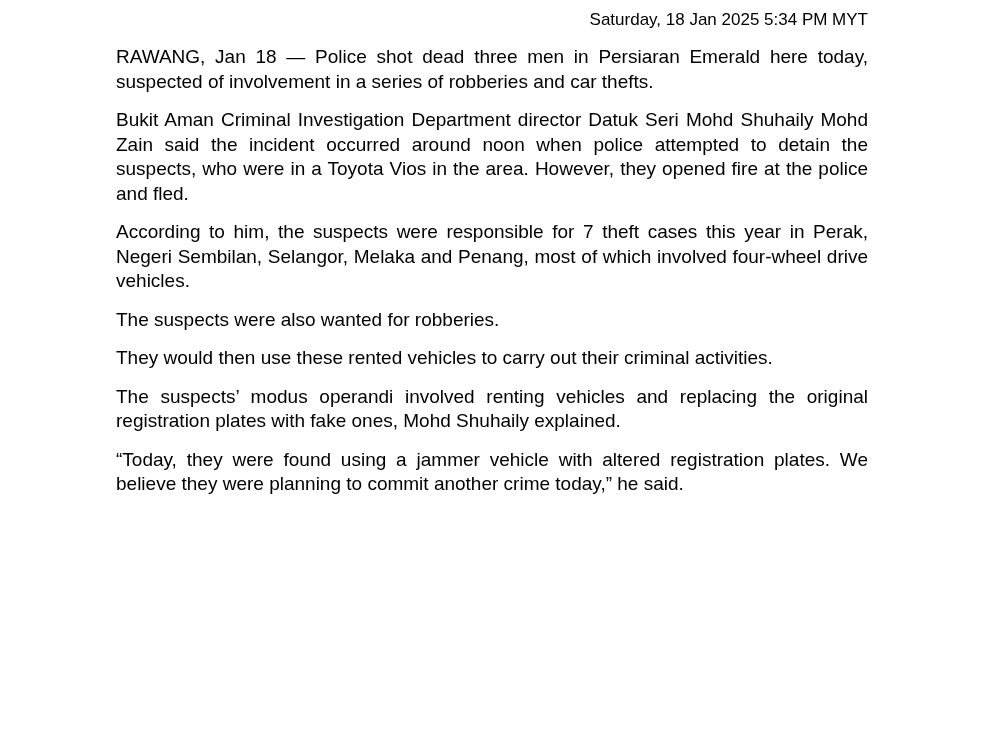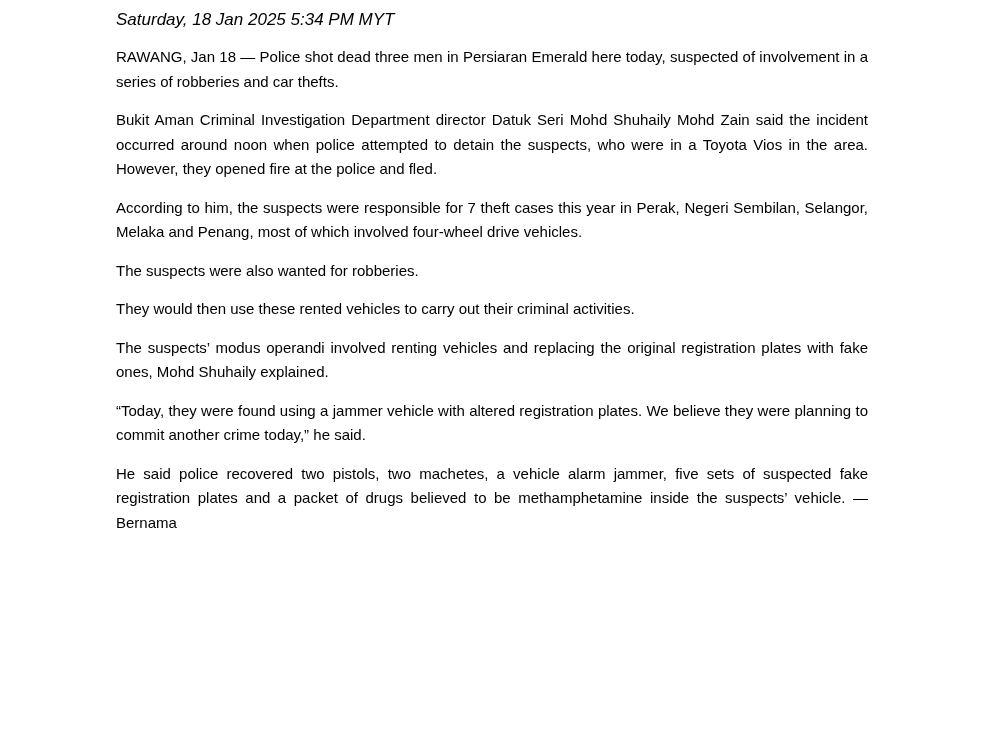--- a/index.html
+++ b/index.html
@@ -14,28 +14,27 @@
     font-family: "Liberation Sans", sans-serif;
     color: #000000;
   }
   .article {
     position: absolute;
     left: 116px;
     top: 0;
     width: 752px;
   }
   .timestamp {
-    font-style: italic;
     font-size: 17px;
     line-height: 23px;
     margin: 8px 0 0 0;
-    text-align: left;
+    text-align: right;
   }
   .para {
-    font-size: 15px;
+    font-size: 19px;
     line-height: 24.5px;
     margin: 14px 0 0 0;
     text-align: justify;
     text-justify: inter-word;
     -webkit-hyphens: none;
     hyphens: none;
   }
   .para:last-child {
     text-align: justify;
   }
@@ -45,14 +44,13 @@
 
 <div class="article">
   <p class="timestamp">Saturday, 18 Jan 2025 5:34 PM MYT</p>
   <p class="para">RAWANG, Jan 18 — Police shot dead three men in Persiaran Emerald here today, suspected of involvement in a series of robberies and car thefts.</p>
   <p class="para">Bukit Aman Criminal Investigation Department director Datuk Seri Mohd Shuhaily Mohd Zain said the incident occurred around noon when police attempted to detain the suspects, who were in a Toyota Vios in the area. However, they opened fire at the police and fled.</p>
   <p class="para">According to him, the suspects were responsible for 7 theft cases this year in Perak, Negeri Sembilan, Selangor, Melaka and Penang, most of which involved four-wheel drive vehicles.</p>
   <p class="para">The suspects were also wanted for robberies.</p>
   <p class="para">They would then use these rented vehicles to carry out their criminal activities.</p>
   <p class="para">The suspects’ modus operandi involved renting vehicles and replacing the original registration plates with fake ones, Mohd Shuhaily explained.</p>
   <p class="para">“Today, they were found using a jammer vehicle with altered registration plates. We believe they were planning to commit another crime today,” he said.</p>
-  <p class="para">He said police recovered two pistols, two machetes, a vehicle alarm jammer, five sets of suspected fake registration plates and a packet of drugs believed to be methamphetamine inside the suspects’ vehicle. — Bernama</p>
 </div>
 
 </body></html>

